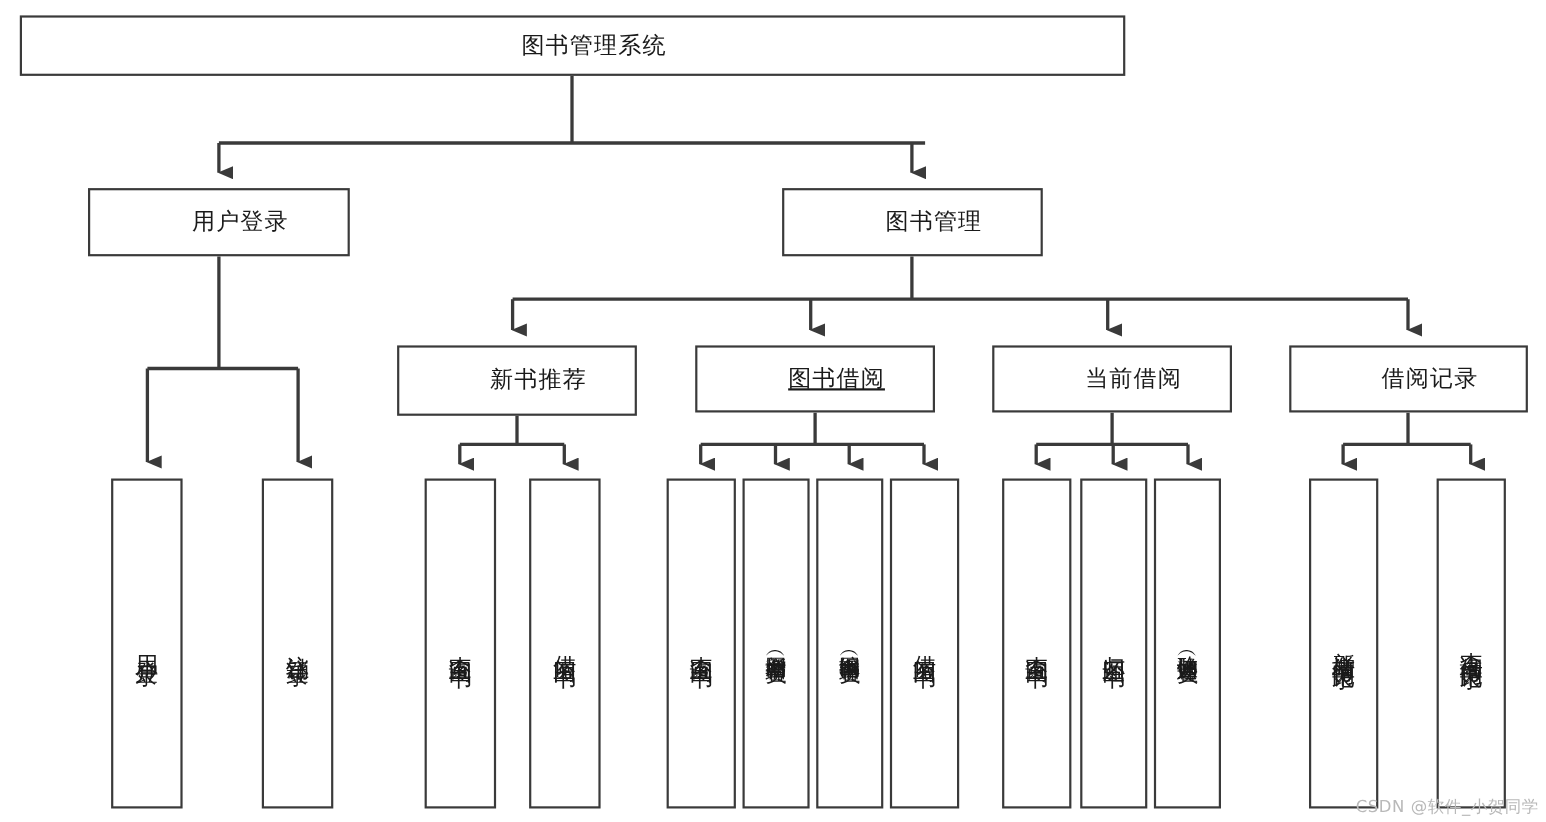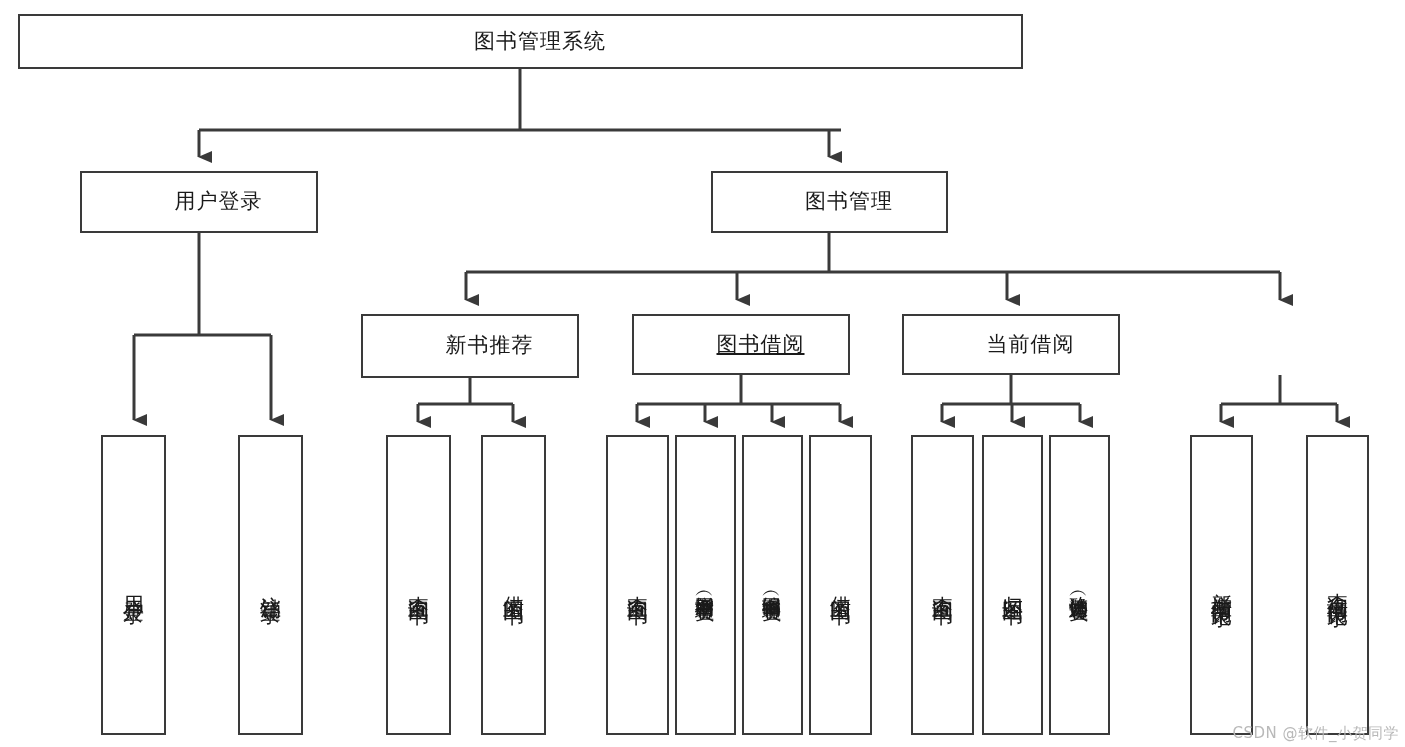--- a/index.html
+++ b/index.html
@@ -122,20 +122,21 @@
   </svg>
 
   <div class="node horizontal" id="node-root" style="left: 18px; top: 14px; width: 1005px; height: 55px; border-color: rgb(58, 58, 58); color: rgb(26, 26, 26);">图书管理系统</div>
 
   <div class="node horizontal" id="node-l2-0" style="left: 80px; top: 171px; width: 238px; height: 62px; border-color: rgb(58, 58, 58); color: rgb(26, 26, 26);">用户登录</div>
   <div class="node horizontal" id="node-l2-1" style="left: 711px; top: 171px; width: 237px; height: 62px; border-color: rgb(58, 58, 58); color: rgb(26, 26, 26);">图书管理</div>
 
   <div class="node horizontal" id="node-l3-0" style="left: 361px; top: 314px; width: 218px; height: 64px; border-color: rgb(58, 58, 58); color: rgb(26, 26, 26);">新书推荐</div>
   <div class="node horizontal" id="node-l3-1" style="left: 632px; top: 314px; width: 218px; height: 61px; border-color: rgb(58, 58, 58); color: rgb(26, 26, 26); text-decoration: underline;">图书借阅</div>
   <div class="node horizontal" id="node-l3-2" style="left: 902px; top: 314px; width: 218px; height: 61px; border-color: rgb(58, 58, 58); color: rgb(26, 26, 26);">当前借阅</div>
+  <div class="node horizontal" id="node-l3-3" style="left: 1172px; top: 314px; width: 217px; height: 61px; border-color: rgb(58, 58, 58); color: rgb(26, 26, 26);">借阅记录</div>
 
   <div class="node vertical" id="node-leaf-0" style="left: 101px; top: 435px; width: 65px; height: 300px; border-color: rgb(58, 58, 58); color: rgb(26, 26, 26);">
       <span class="vtext">用户登录</span>
     </div>
   <div class="node vertical" id="node-leaf-1" style="left: 238px; top: 435px; width: 65px; height: 300px; border-color: rgb(58, 58, 58); color: rgb(26, 26, 26);">
       <span class="vtext">注销登录</span>
     </div>
   <div class="node vertical" id="node-leaf-2" style="left: 386px; top: 435px; width: 65px; height: 300px; border-color: rgb(58, 58, 58); color: rgb(26, 26, 26);">
       <span class="vtext">查询图书</span>
     </div>

